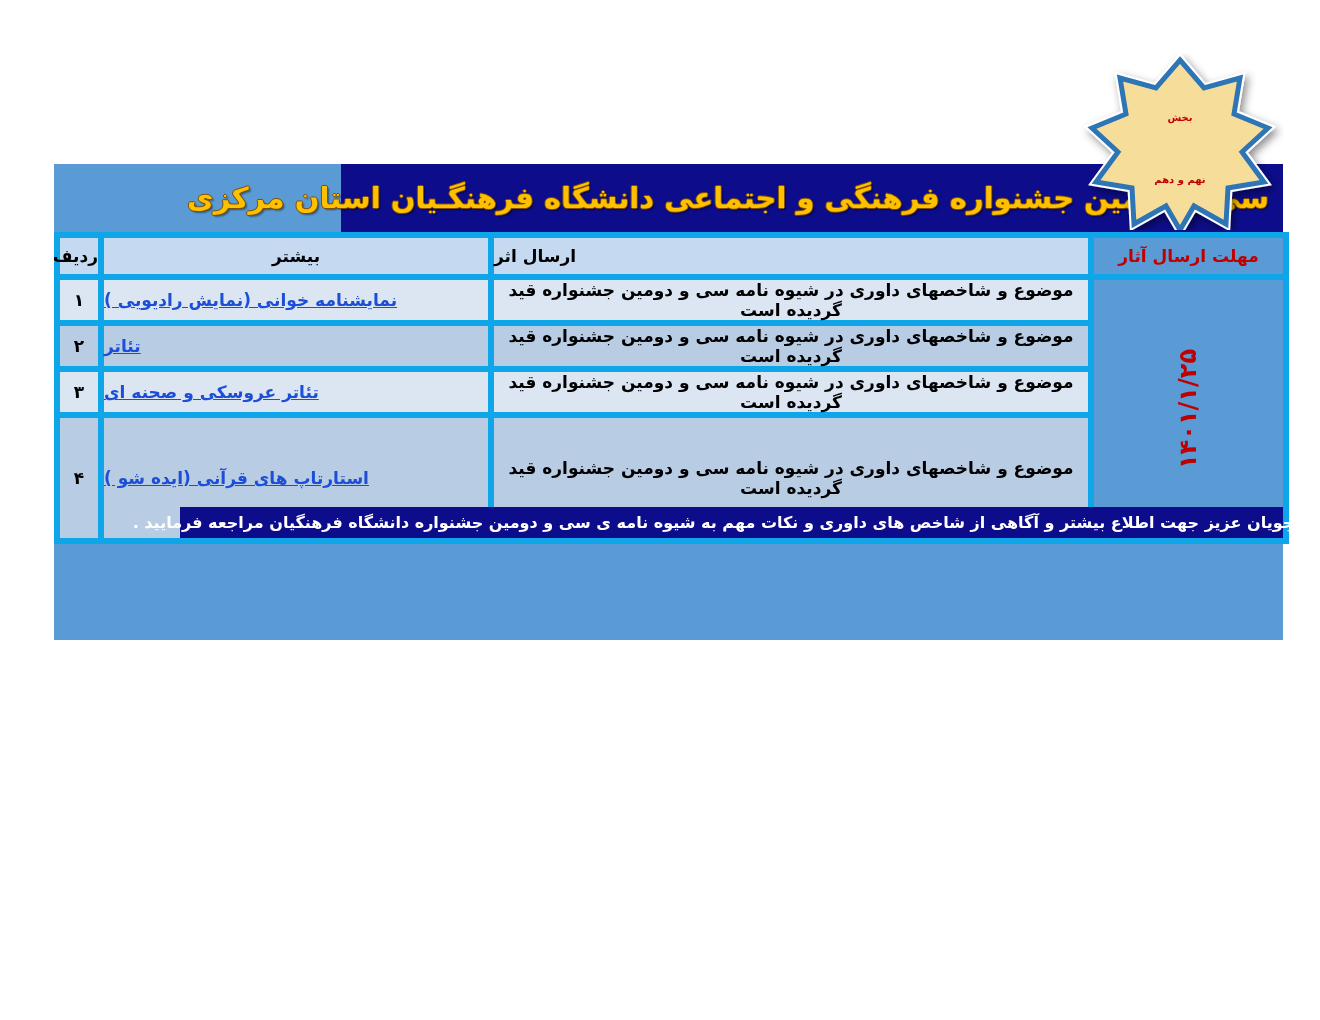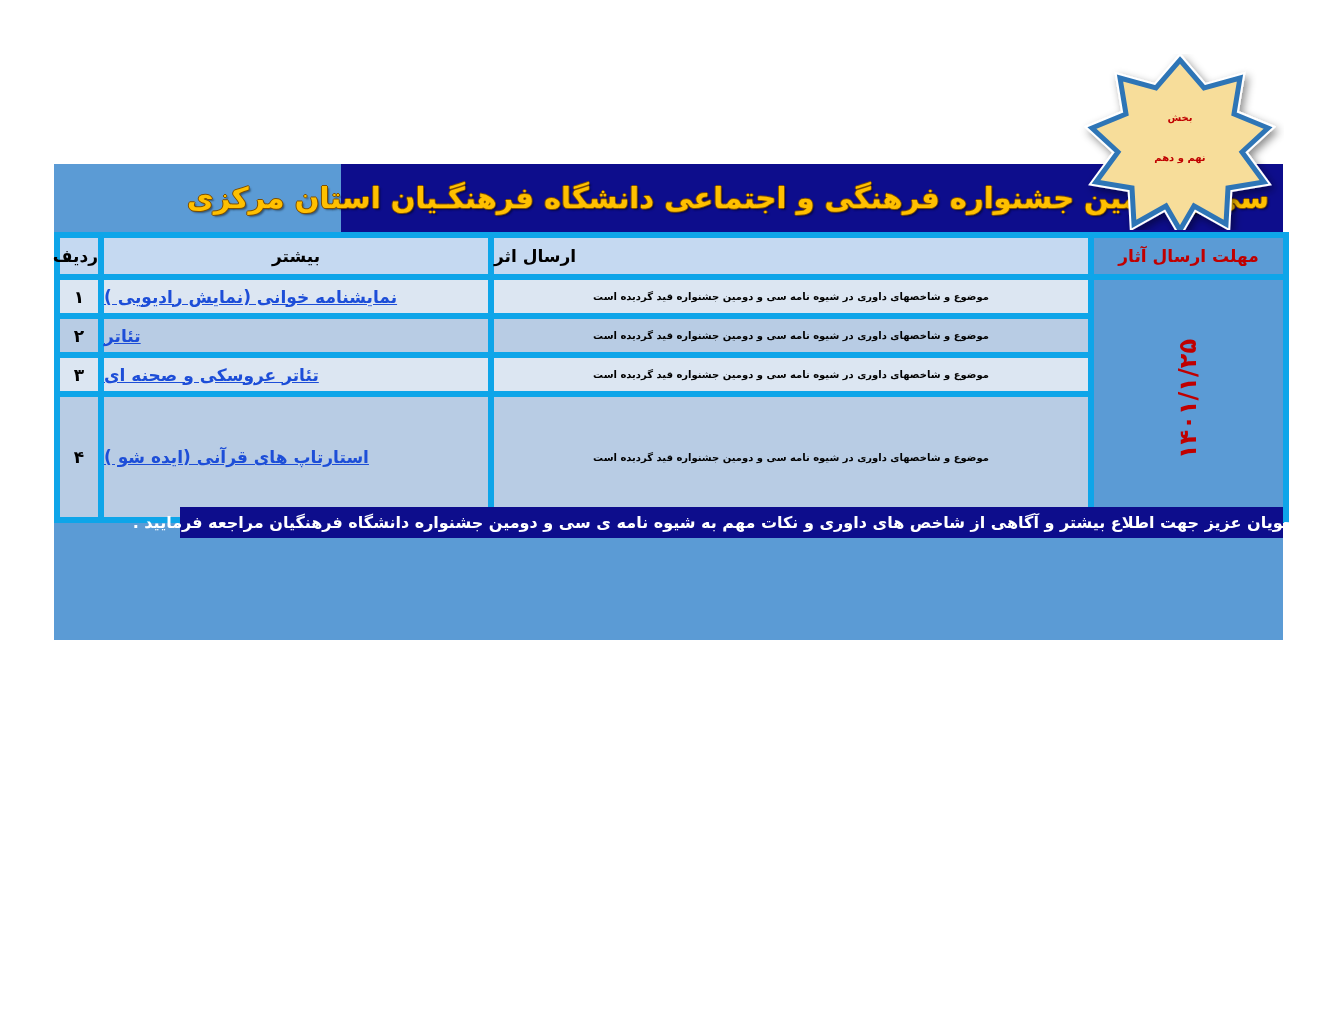--- a/index.html
+++ b/index.html
@@ -75,21 +75,21 @@
   .badge-line {
     position: absolute;
     width: 100%;
     text-align: center;
     color: #c00000;
     font-weight: bold;
     font-size: 10px;
     direction: rtl;
   }
   .badge-line1 { top: 58px; }
-  .badge-line2 { top: 98px; }
+  .badge-line2 { top: 120px; }
 
   
   table.grid {
     position: absolute;
     left: 54px;
     top: 232px;
     width: 1229px;
     border-collapse: collapse;
     table-layout: fixed;
     direction: rtl;
@@ -138,21 +138,21 @@
   }
   td.c-onvan {
     text-align: left;
     font-size: 17px;
     color: #1d4ed8;
     padding: 0 8px;
     text-decoration: underline;
   }
   td.c-ersal {
     text-align: center;
-    font-size: 10px;
+    font-size: 17px;
     color: #000000;
     padding: 0 6px;
   }
 
   tr.row-odd  td.c-radif, tr.row-odd  td.c-onvan, tr.row-odd  td.c-ersal { background: #dce6f2; }
   tr.row-even td.c-radif, tr.row-even td.c-onvan, tr.row-even td.c-ersal { background: #b8cce4; }
 
   tr.row-last td.c-radif, tr.row-last td.c-onvan, tr.row-last td.c-ersal { height: 120px; }
 
   td.c-mohlat {

